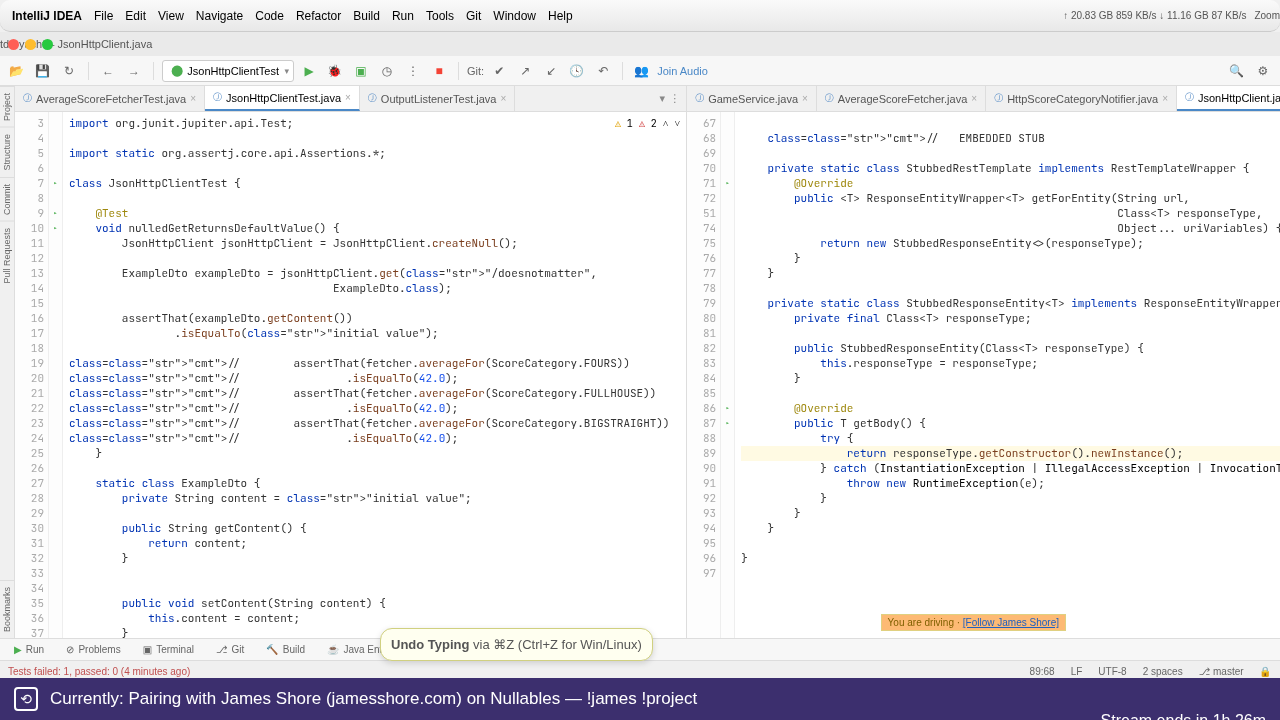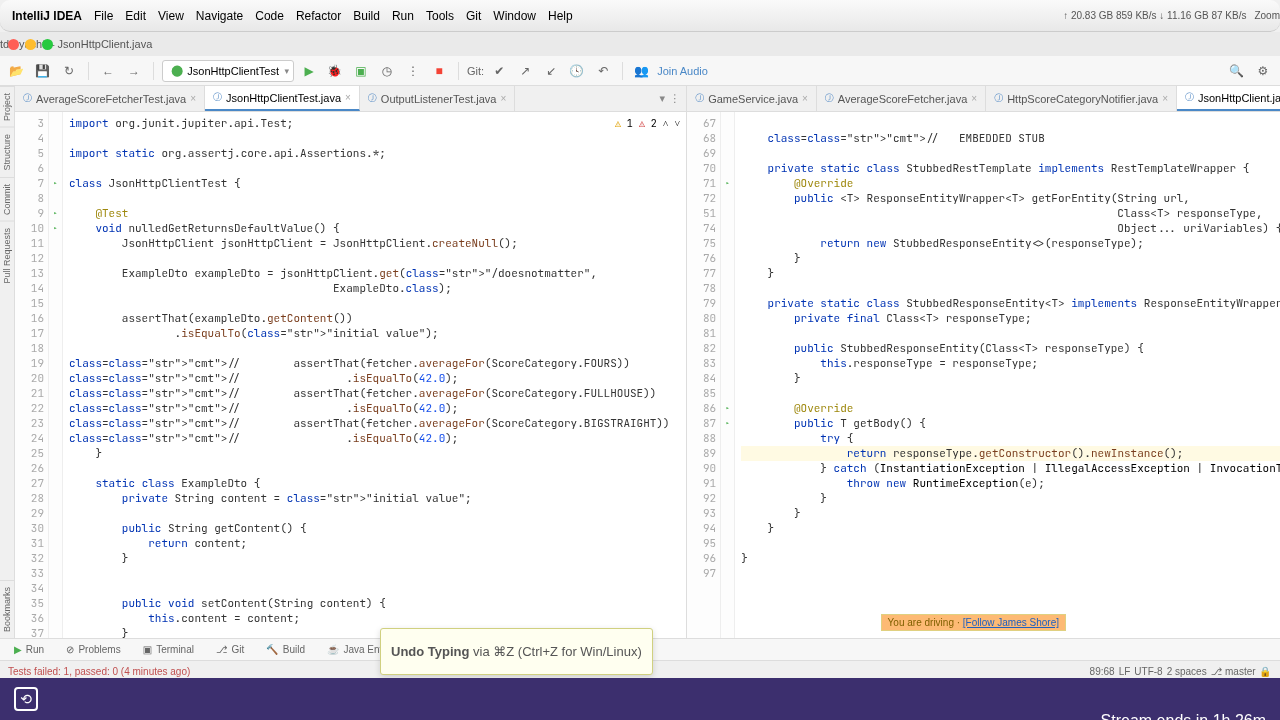--- a/index.html
+++ b/index.html
@@ -35,24 +35,24 @@
 .gutter-marks div { height: 15px; font-size: 8px; color: #888; text-align: center; }
 .code-body { flex: 1; padding: 4px 0 0 6px; white-space: pre; overflow: hidden; color: #333; }
 .code-body .line { height: 15px; }
 .code-body .line.hl { background: #fffae3; }
 .inspections { position: absolute; top: 4px; right: 6px; font-size: 10px; display: flex; gap: 6px; align-items: center; }
 .insp-warn { color: #e0a000; }
 .insp-err { color: #d04040; }
 .kw { color: #0033b3; } .ann { color: #9e880d; } .num { color: #1750eb; }
 .fn { color: #7a3e1e; } .type { color: #000; }
 .status-bar { height: 22px; background: #f0f0f0; border-top: 1px solid #ddd; display: flex; align-items: center; padding: 0 8px; font-size: 10px; color: #666; gap: 12px; }
-.status-bar .right { margin-left: auto; display: flex; gap: 4px; }
+.status-bar .right { margin-left: auto; display: flex; gap: 16px; }
 .bottom-tabs { height: 22px; background: #f7f7f7; border-top: 1px solid #ddd; display: flex; align-items: center; padding: 0 4px; gap: 2px; font-size: 10px; }
 .bottom-tabs .btab { padding: 0 10px; color: #666; display: flex; align-items: center; gap: 4px; cursor: pointer; height: 100%; }
-.hint-popup { position: absolute; top: 628px; left: 380px; background: #fffff0; border: 1px solid #d0d080; border-radius: 3px; padding: 15px 10px; font-size: 13px; color: #555; box-shadow: 0 2px 6px rgba(0,0,0,0.15); }
+.hint-popup { position: absolute; top: 628px; left: 380px; background: #fffff0; border: 1px solid #d0d080; border-radius: 12px; padding: 8px 10px; font-size: 13px; color: #555; box-shadow: 0 2px 6px rgba(0,0,0,0.15); }
 .driving-banner { position: absolute; top: 614px; right: 214px; background: #fdba74; border: 1px solid #e0d080; padding: 2px 6px; font-size: 10px; color: #806000; }
 .driving-banner a { color: #2060c0; text-decoration: underline; }
 .stream-footer { position: absolute; bottom: 0; left: 0; right: 0; height: 42px; background: #3c2f6e; color: #fff; display: flex; align-items: center; padding: 0 14px; font-size: 17px; }
 .stream-footer .sicon { width: 24px; height: 24px; border: 2px solid #fff; border-radius: 4px; margin-right: 12px; display: flex; align-items: center; justify-content: center; font-size: 14px; }
 .stream-footer .ends { margin-left: auto; font-size: 16px; margin-top: 44px; }
 .run-green { color: #4caf50; } .run-red { color: #f44336; }
 </style>
 </head>
 <body>
 
@@ -380,14 +380,15 @@
 <div class="hint-popup">
   <span><b>Undo Typing</b> via ⌘Z (Ctrl+Z for Win/Linux)</span>
 </div>
 
 <div class="driving-banner">
   <span>You are driving · </span><a href="#">[Follow James Shore]</a>
 </div>
 
 <div class="stream-footer">
   <div class="sicon">⟲</div>
+  <span>Currently: Pairing with James Shore (jamesshore.com) on Nullables — !james !project</span>
   <span class="ends">Stream ends in 1h 26m</span>
 </div>
 
 </body></html>

